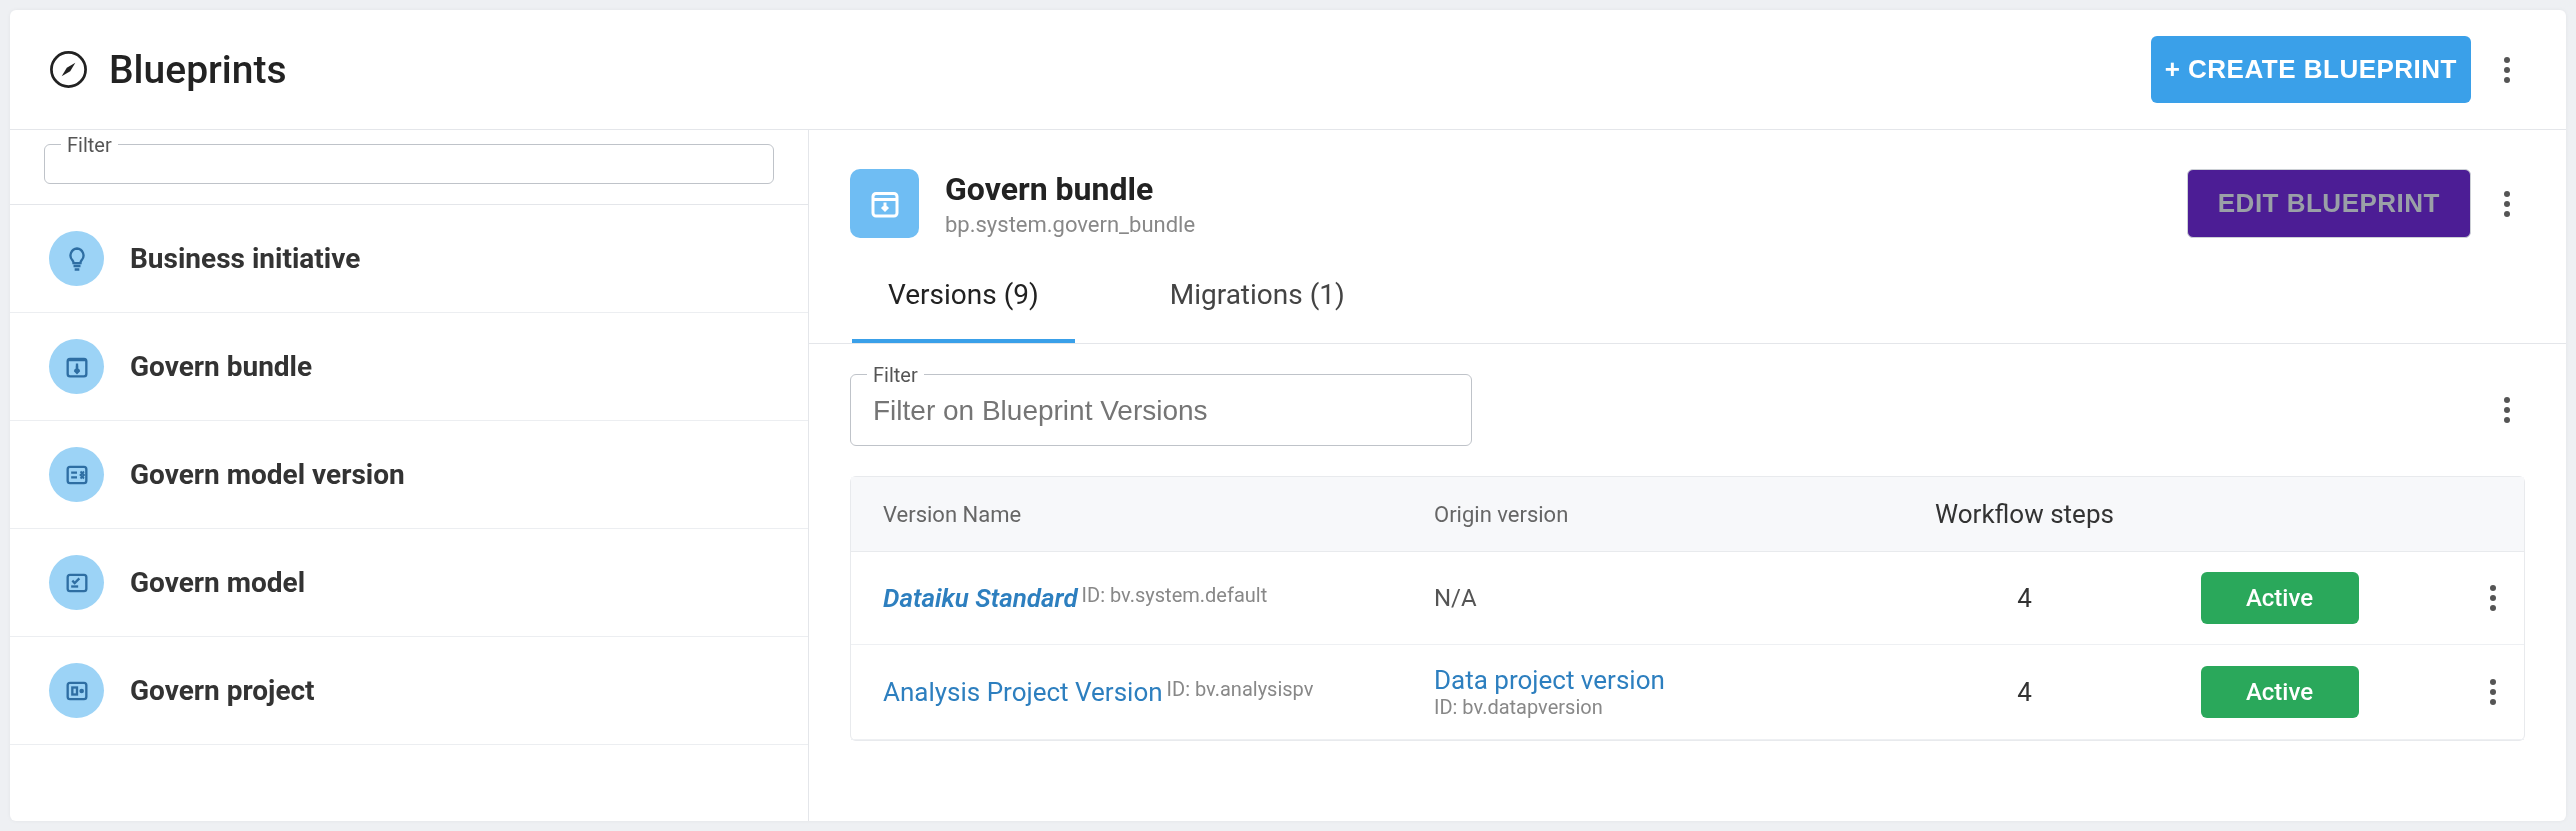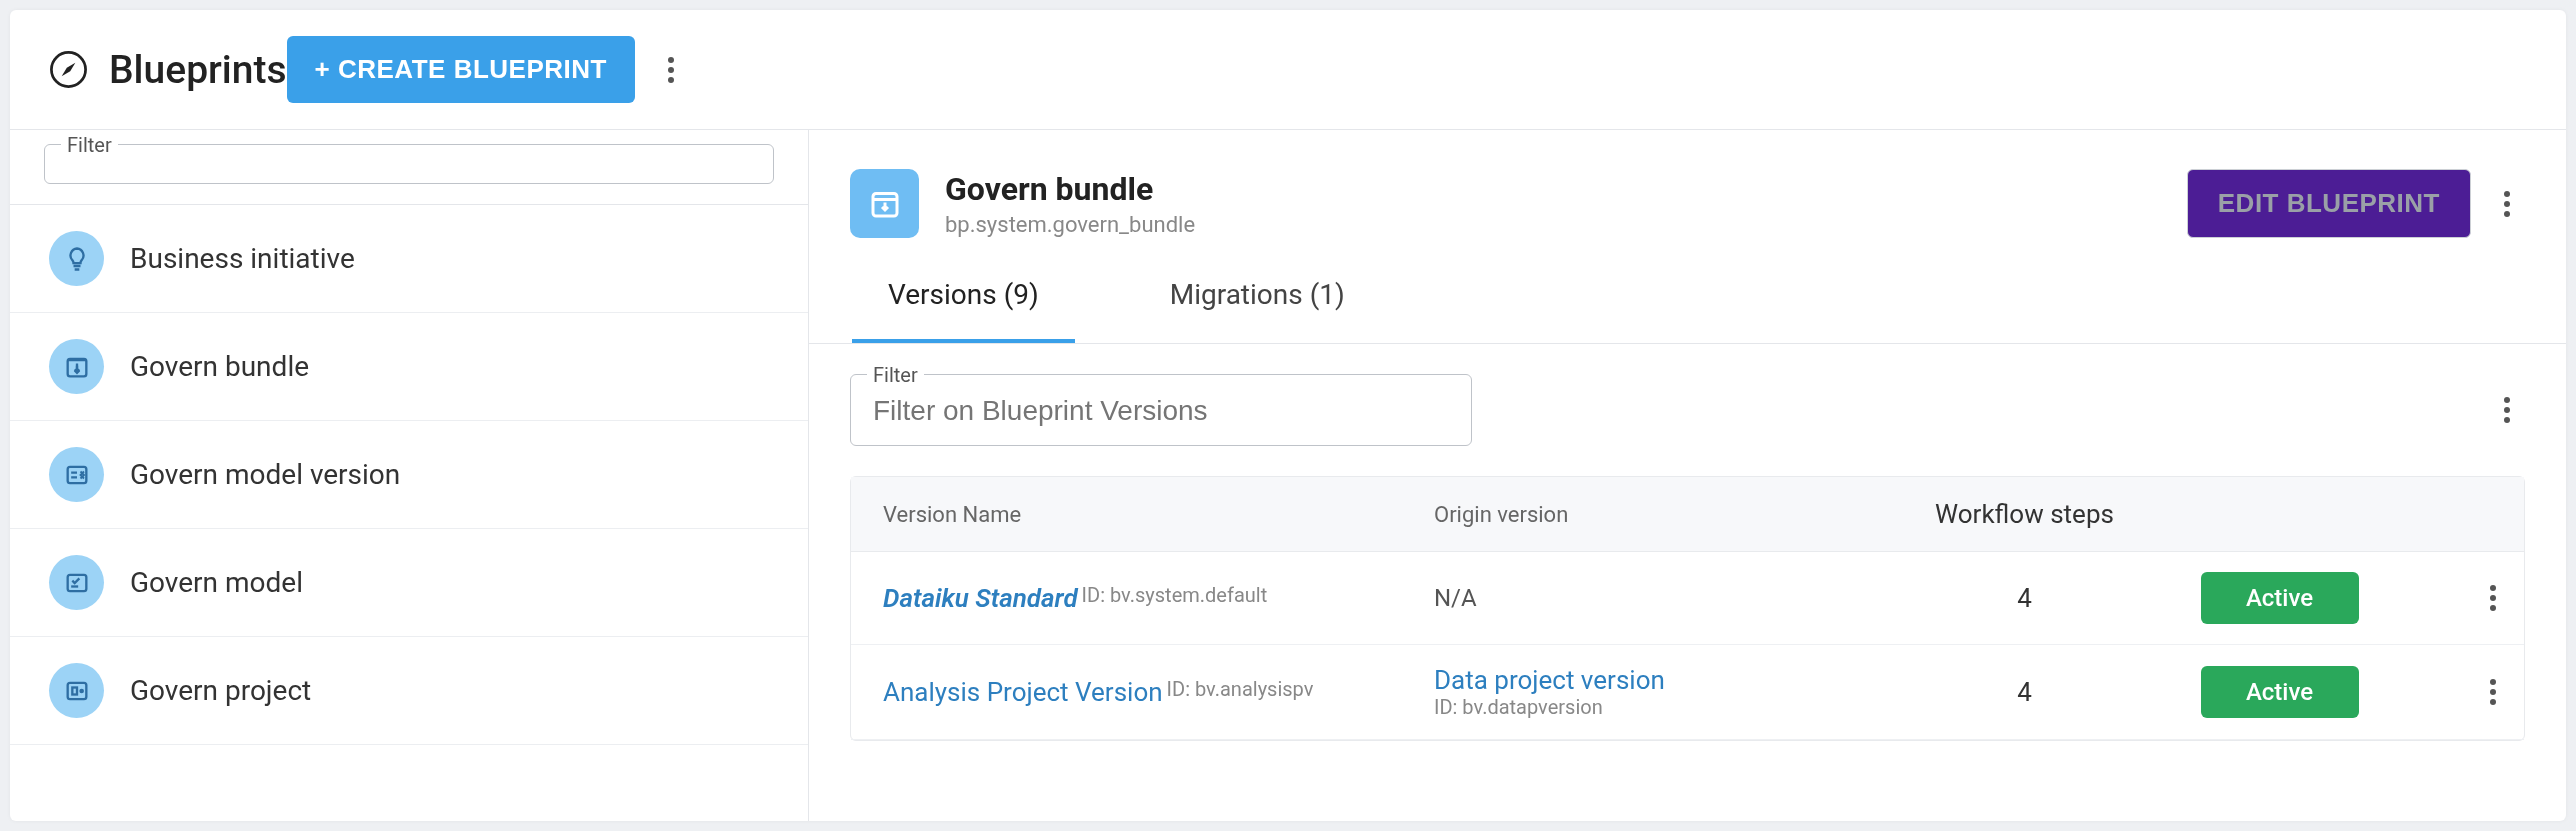--- a/index.html
+++ b/index.html
@@ -18,37 +18,37 @@
   border-radius: 6px;
   height: 100%;
   display: flex;
   flex-direction: column;
   overflow: hidden;
   box-shadow: 0 0 4px rgba(0,0,0,0.05);
 }
 .app-header {
   display: flex;
   align-items: center;
-  justify-content: flex-start;
+  justify-content: space-between;
   padding: 26px 47px 26px 38px;
   border-bottom: 1px solid #e4e6ea;
 }
 .app-header-left {
   display: flex;
   align-items: center;
   gap: 20px;
 }
 .app-title { font-size: 39px; font-weight: 500; color: #222; }
 .compass-icon { display:flex; align-items:center; justify-content:center; }
 .btn-primary {
   background: #3aa0e9;
   color: #fff;
   border: none;
   border-radius: 6px;
-  padding: 18px 28px;
+  padding: 18px 14px;
   font-size: 26px;
   font-weight: 700;
   letter-spacing: 0.5px;
   cursor: pointer;
 }
 .header-right { display:flex; align-items:center; gap: 24px; }
 .kebab {
   display:flex; flex-direction:column; gap:4px;
   cursor:pointer; padding:8px; align-items:center; justify-content:center;
   width:24px;
@@ -71,21 +71,21 @@
 .fieldset .legend {
   position:absolute; top:-12px; left:16px; background:#fff; padding:0 6px;
   font-size: 20px; color:#555;
 }
 .fieldset input {
   border:none; outline:none; width:100%; font-size:28px; color:#666;
 }
 .sidebar-list { flex:1; overflow:auto; }
 .sidebar-item {
   display:flex; align-items:center; gap:26px;
-  padding: 26px 39px; border-bottom:1px solid #eceef1; cursor:pointer;
+  padding: 26px 39px; border-bottom:1px solid #eceef1; cursor:pointer;font-weight:bold;
 }
 .item-icon {
   width:55px; height:55px; border-radius:50%;
   display:flex; align-items:center; justify-content:center; flex-shrink:0;
 }
 .item-icon svg { display:block; }
 .sidebar-item-label { font-size:28px; color:#333; }
 
 .main {
   flex:1; display:flex; flex-direction:column; position:relative; overflow:hidden;

